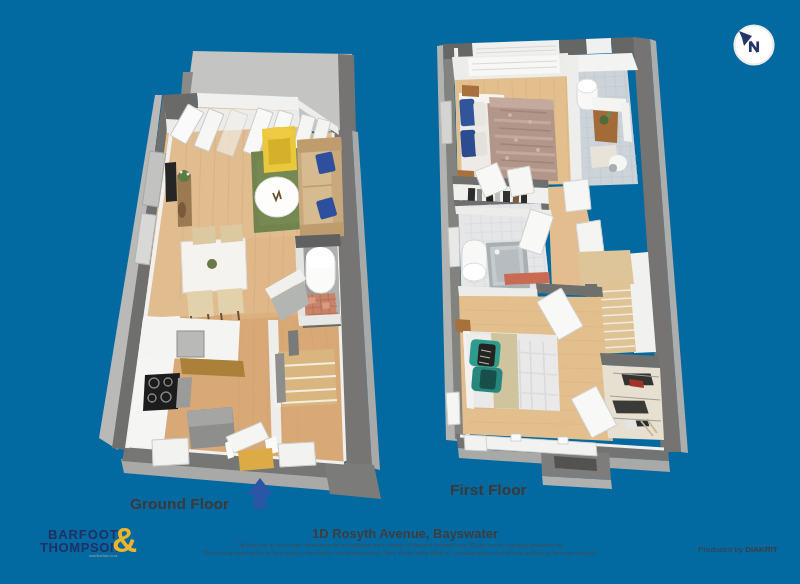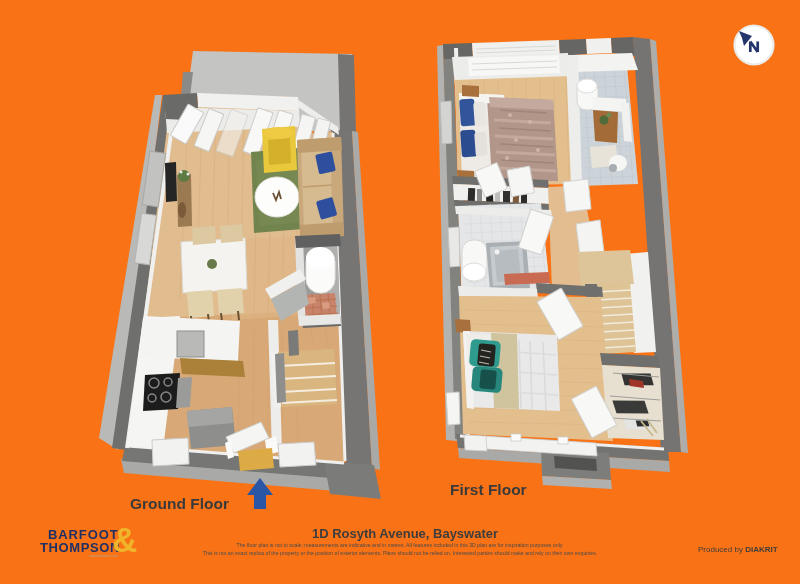--- a/index.html
+++ b/index.html
@@ -1,16 +1,16 @@
 <!DOCTYPE html>
 <html><head>
 <meta charset="utf-8">
 <style>
   html,body{margin:0;padding:0;background:#ffffff;}
-  #stage{position:relative;width:800px;height:584px;background:#f97316;overflow:hidden;
+  #stage{position:relative;width:800px;height:584px;background:#0369a1;overflow:hidden;
          font-family:"Liberation Sans", sans-serif;}
   svg{position:absolute;left:0;top:0;}
 </style>
 </head>
 <body>
 <div id="stage">
 <svg width="800" height="584" viewBox="0 0 800 584">
 
 <g id="gf">
 

